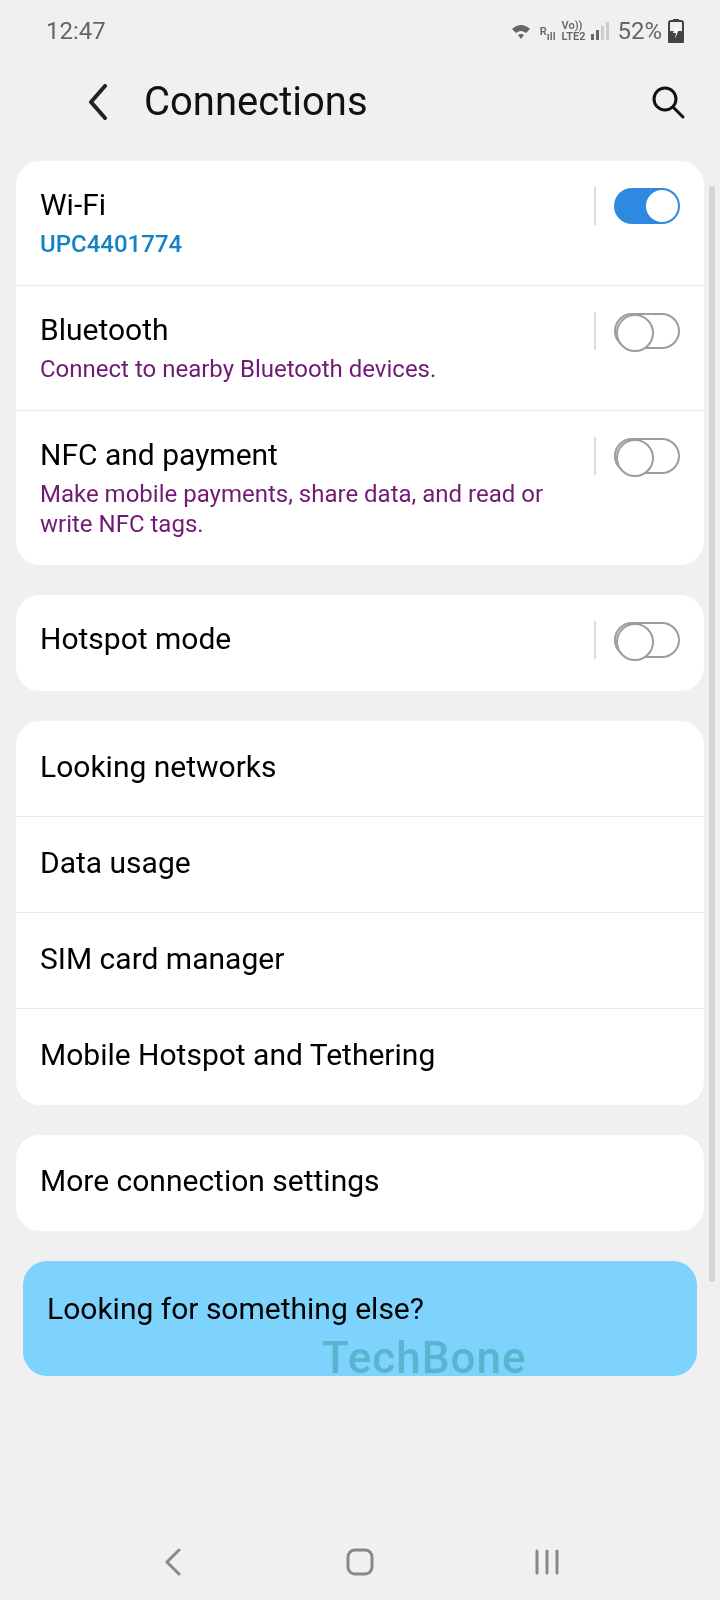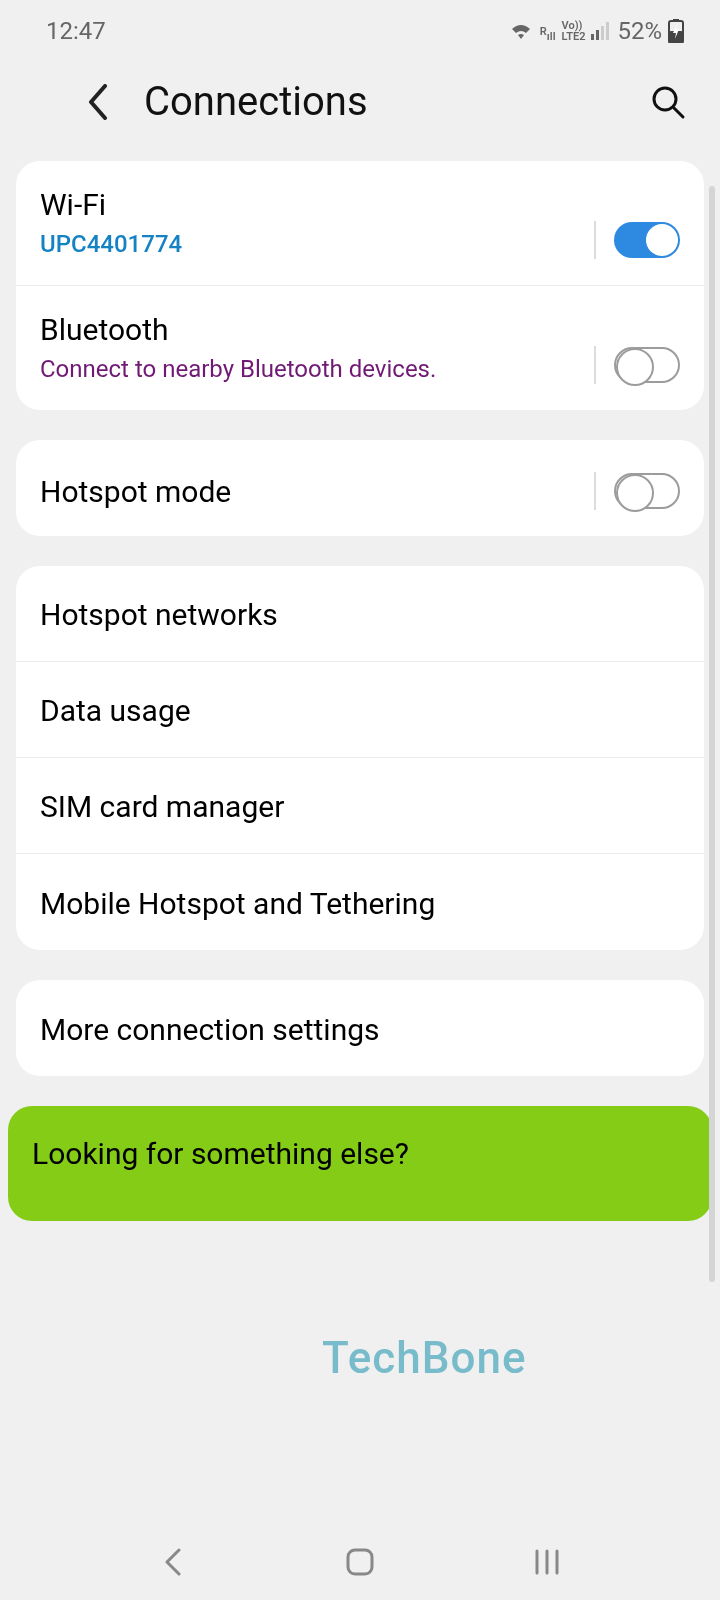--- a/index.html
+++ b/index.html
@@ -69,21 +69,21 @@
     padding: 0 16px;
   }
   .card {
     background: #fff;
     border-radius: 24px;
     margin-bottom: 30px;
     overflow: hidden;
   }
   .row {
     display: flex;
-    align-items: flex-end;
+    align-items: flex-start;
     padding: 26px 24px;
     border-bottom: 1px solid #eaeaea;
     min-height: 96px;
   }
   .row:last-child { border-bottom: none; }
   .row-text { flex: 1; padding-right: 10px; }
   .row-title {
     font-size: 30px;
     color: #000;
     line-height: 1.2;
@@ -134,24 +134,24 @@
     width: 32px; height: 32px;
     background: #fff;
     border-radius: 50%;
   }
 
   
   .row.simple { padding: 28px 24px; }
 
   
   .suggest-card {
-    background: #84cc16;
+    background: #7dd3fc;
     border-radius: 24px;
     padding: 30px 24px 20px 24px;
-    margin: 0 8px;
+    margin: 0 23px;
   }
   .suggest-title {
     font-size: 30px;
     color: #000;
     margin-bottom: 30px;
   }
   .suggest-link {
     font-size: 27px;
     color: #1765b0;
     font-weight: 600;
@@ -255,37 +255,47 @@
     <div class="row">
       <div class="row-text">
         <div class="row-title">Bluetooth</div>
         <div class="row-sub">Connect to nearby Bluetooth devices.</div>
       </div>
       <div class="row-right">
         <div class="vsep"></div>
         <div class="toggle off"></div>
       </div>
     </div>
+    <div class="row">
+      <div class="row-text">
+        <div class="row-title">NFC and payment</div>
+        <div class="row-sub">Make mobile payments, share data, and read or write NFC tags.</div>
+      </div>
+      <div class="row-right">
+        <div class="vsep"></div>
+        <div class="toggle off"></div>
+      </div>
+    </div>
   </div>
 
   <div class="card">
     <div class="row">
       <div class="row-text">
         <div class="row-title">Hotspot mode</div>
       </div>
       <div class="row-right">
         <div class="vsep"></div>
         <div class="toggle off"></div>
       </div>
     </div>
   </div>
 
   <div class="card">
     <div class="row simple">
-      <div class="row-title">Hotspot networks</div>
+      <div class="row-title">Looking networks</div>
     </div>
     <div class="row simple">
       <div class="row-title">Data usage</div>
     </div>
     <div class="row simple">
       <div class="row-title">SIM card manager</div>
     </div>
     <div class="row simple">
       <div class="row-title">Mobile Hotspot and Tethering</div>
     </div>

